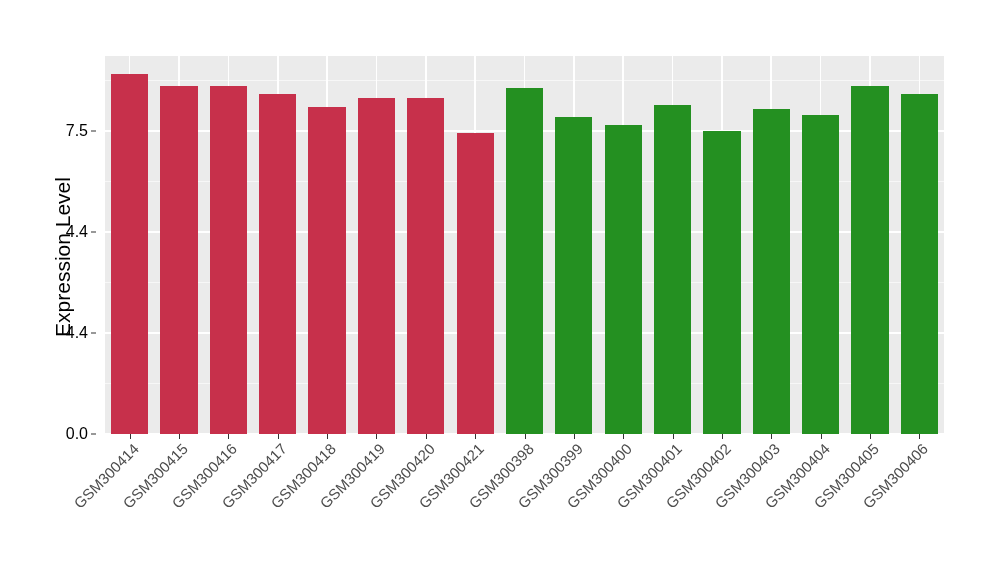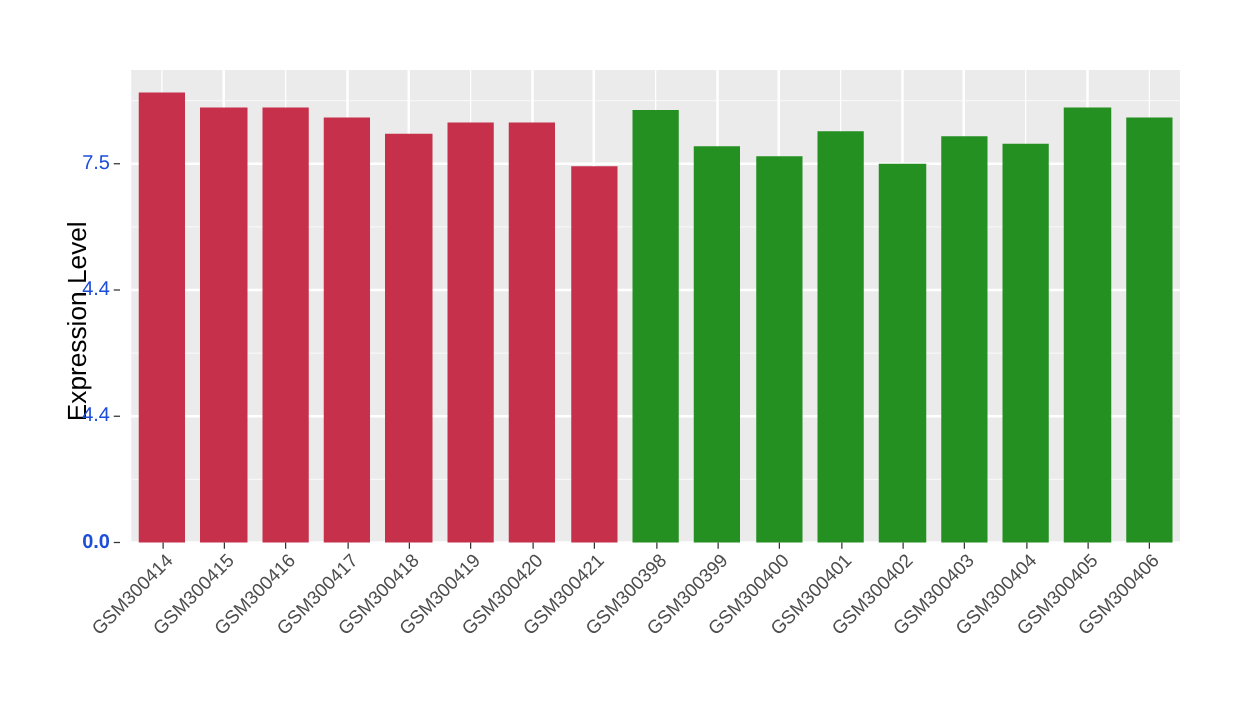--- a/index.html
+++ b/index.html
@@ -38,21 +38,21 @@
     letter-spacing: 0px;
     white-space: nowrap;
   }
   
   .y-tick-label {
     position: absolute;
     right: 0;
     width: 46px;
     text-align: right;
     font-size: 16px;
-    color: #1d4ed8;
+    color: #000000;
     transform: translateY(-50%);
     white-space: nowrap;
   }
   #y-ticks {
     position: absolute;
     left: 46px;
     top: 0;
     width: 52px;
     height: 580px;
   }
@@ -132,21 +132,21 @@
   }
 </style>
 </head>
 <body>
 
 <div id="chart-root">
 
   <div id="y-axis-title">Expression Level</div>
 
   <div id="y-ticks">
-      <div class="y-tick-label" style="top: 434px; right: 10px; font-weight: bold;">0.0</div>
+      <div class="y-tick-label" style="top: 434px; right: 10px;">0.0</div>
       <div class="y-tick-mark" style="top: 434px; right: 2px;"></div>
       <div class="y-tick-label" style="top: 332.93px; right: 10px;">4.4</div>
       <div class="y-tick-mark" style="top: 332.93px; right: 2px;"></div>
       <div class="y-tick-label" style="top: 231.861px; right: 10px;">4.4</div>
       <div class="y-tick-mark" style="top: 231.861px; right: 2px;"></div>
       <div class="y-tick-label" style="top: 130.791px; right: 10px;">7.5</div>
       <div class="y-tick-mark" style="top: 130.791px; right: 2px;"></div>
     </div>
 
   <div id="panel">

